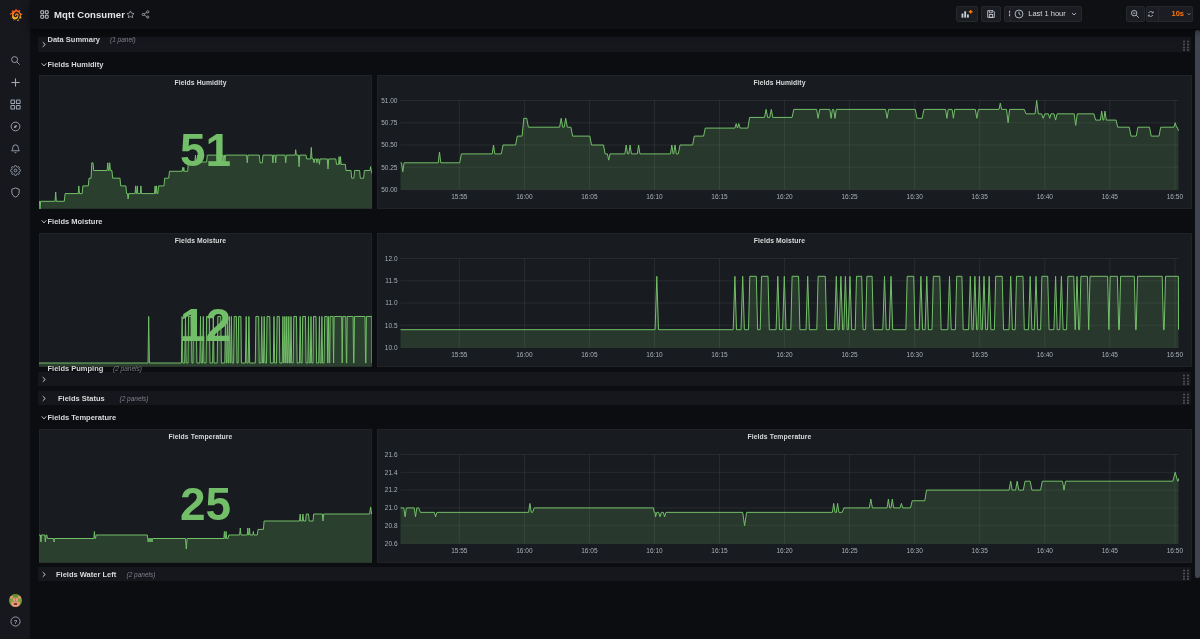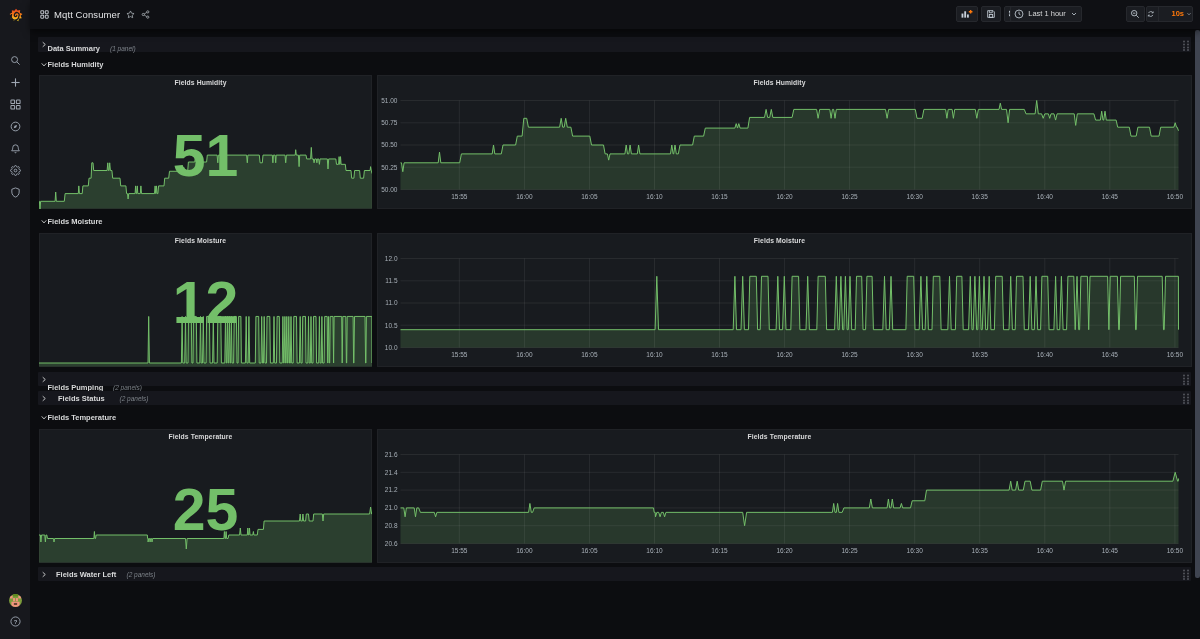--- a/index.html
+++ b/index.html
@@ -9,21 +9,21 @@
   .abs { position:absolute; }
   #sidebar { position:absolute; left:0; top:0; width:30px; height:639px; background:#17181d; }
   #navbar { position:absolute; left:30px; top:0; width:1170px; height:29px; background:#0f1014;
     box-shadow:0 3px 7px rgba(0,0,0,0.5); z-index:5; }
   .panel { position:absolute; background:#181b1f; border:1px solid #202226; }
   .ptitle { position:absolute; width:333px; text-align:center; font-size:6.8px; font-weight:700;
     color:#d8d9da; letter-spacing:0.1px; }
   .rowbar { position:absolute; left:38px; width:1153px; height:15px; background:#16171d; border-radius:1px; }
   .rowtitle { position:absolute; font-size:7.5px; font-weight:700; color:#d8d9da; white-space:nowrap; }
   .rowcount { font-size:6.5px; font-style:italic; font-weight:400; color:#7b8087; }
-  .bignum { position:absolute; width:333px; text-align:center; font-size:59px; font-weight:600;
+  .bignum { position:absolute; width:333px; text-align:center; font-size:46px; font-weight:600;
     color:#73bf69; line-height:1; z-index:10; }
   .navbtn { position:absolute; top:5.5px; height:16.5px; background:#1b1d22; border:1px solid #26282d;
     border-radius:2px; display:flex; align-items:center; justify-content:center; }
   svg { display:block; }
   .dots { position:absolute; }
 </style>
 </head>
 <body>
 
 <div id="sidebar">
@@ -101,21 +101,21 @@
 </div>
 
 <div id="navbar">
 
   <svg class="abs" style="left:10px;top:10px" width="9" height="9" viewBox="0 0 22 22" fill="none" stroke="#b9bcc4" stroke-width="2.6">
     <rect x="2" y="2" width="7" height="7" rx="1.5"></rect>
       <rect x="13" y="2" width="7" height="7" rx="1.5"></rect>
     <rect x="2" y="13" width="7" height="7" rx="1.5"></rect>
       <rect x="13" y="13" width="7" height="7" rx="1.5"></rect>
   </svg>
-  <div class="abs" style="left:24px;top:9px;font-size:9.5px;font-weight:400;color:#e3e4e6;letter-spacing:0.1px">Mqtt Consumer</div>
+  <div class="abs" style="left:24px;top:9px;font-size:9.5px;font-weight:700;color:#e3e4e6;letter-spacing:0.1px">Mqtt Consumer</div>
 
   <svg class="abs" style="left:96px;top:10px" width="9" height="9" viewBox="0 0 24 24" fill="none" stroke="#aeb4ba" stroke-width="2">
     <path d="M12 2.5l2.9 6 6.6.9-4.8 4.6 1.2 6.5L12 17.4l-5.9 3.1 1.2-6.5L2.5 9.4l6.6-.9z"></path>
   </svg>
 
   <svg class="abs" style="left:111px;top:10px" width="9" height="9" viewBox="0 0 24 24" fill="none" stroke="#aeb4ba" stroke-width="2">
     <circle cx="18" cy="5" r="3"></circle>
       <circle cx="6" cy="12" r="3"></circle>
       <circle cx="18" cy="19" r="3"></circle>
     <line x1="8.6" y1="10.5" x2="15.4" y2="6.5"></line>
@@ -178,21 +178,21 @@
     <svg width="8" height="8" viewBox="0 0 24 24" fill="none" stroke="#c7d0d9" stroke-width="2.4" style="margin-left:2px">
       <path d="M6 9l6 6 6-6"></path>
     </svg>
   </div>
 </div>
 
 <div class="rowbar" style="top:37px"></div>
 <svg class="abs" style="left:40.5px;top:41px" width="6" height="7" viewBox="0 0 21 24" fill="none" stroke="#d8d9da" stroke-width="3">
     <path d="M6 4l9 8-9 8"></path>
   </svg>
-<div class="rowtitle" style="left:47.5px;top:44px">Data Summary<span class="rowcount" style="position:absolute;left:62.5px;top:1px">(1 panel)</span></div>
+<div class="rowtitle" style="left:47.5px;top:35px">Data Summary<span class="rowcount" style="position:absolute;left:62.5px;top:1px">(1 panel)</span></div>
 <svg class="dots" style="left:1182px;top:39.5px" width="8" height="11" viewBox="0 0 8 11" fill="#52545c">
   <circle cx="2" cy="1.5" r="1"></circle>
     <circle cx="6" cy="1.5" r="1"></circle>
   <circle cx="2" cy="4.5" r="1"></circle>
     <circle cx="6" cy="4.5" r="1"></circle>
   <circle cx="2" cy="7.5" r="1"></circle>
     <circle cx="6" cy="7.5" r="1"></circle>
   <circle cx="2" cy="10" r="1"></circle>
     <circle cx="6" cy="10" r="1"></circle>
 </svg>
@@ -210,27 +210,27 @@
 
 <svg class="abs" style="left:40.5px;top:218px" width="6" height="7" viewBox="0 0 21 24" fill="none" stroke="#d8d9da" stroke-width="3">
     <path d="M2.5 8l8 9 8-9"></path>
   </svg>
 <div class="rowtitle" style="left:47.5px;top:216.5px">Fields Moisture</div>
 
 <div class="panel" style="left:39px;top:233px;width:333px;height:134px"></div>
 <div class="panel" style="left:377px;top:233px;width:815px;height:134px"></div>
 <div class="ptitle" style="left:34px;top:237px">Fields Moisture</div>
 <div class="ptitle" style="left:372px;top:237px;width:815px">Fields Moisture</div>
-<div class="bignum" style="left:39px;top:274px">12</div>
+<div class="bignum" style="left:39px;top:302px">12</div>
 
 <div class="rowbar" style="top:372px;height:14px"></div>
 <svg class="abs" style="left:40.5px;top:375.5px" width="6" height="7" viewBox="0 0 21 24" fill="none" stroke="#d8d9da" stroke-width="3">
     <path d="M6 4l9 8-9 8"></path>
   </svg>
-<div class="rowtitle" style="left:47.5px;top:383px">Fields Pumping<span class="rowcount" style="position:absolute;left:65.5px;top:1px">(2 panels)</span></div>
+<div class="rowtitle" style="left:47.5px;top:364px">Fields Pumping<span class="rowcount" style="position:absolute;left:65.5px;top:1px">(2 panels)</span></div>
 <svg class="dots" style="left:1182px;top:374px" width="8" height="11" viewBox="0 0 8 11" fill="#52545c">
   <circle cx="2" cy="1.5" r="1"></circle>
     <circle cx="6" cy="1.5" r="1"></circle>
   <circle cx="2" cy="4.5" r="1"></circle>
     <circle cx="6" cy="4.5" r="1"></circle>
   <circle cx="2" cy="7.5" r="1"></circle>
     <circle cx="6" cy="7.5" r="1"></circle>
   <circle cx="2" cy="10" r="1"></circle>
     <circle cx="6" cy="10" r="1"></circle>
 </svg>

